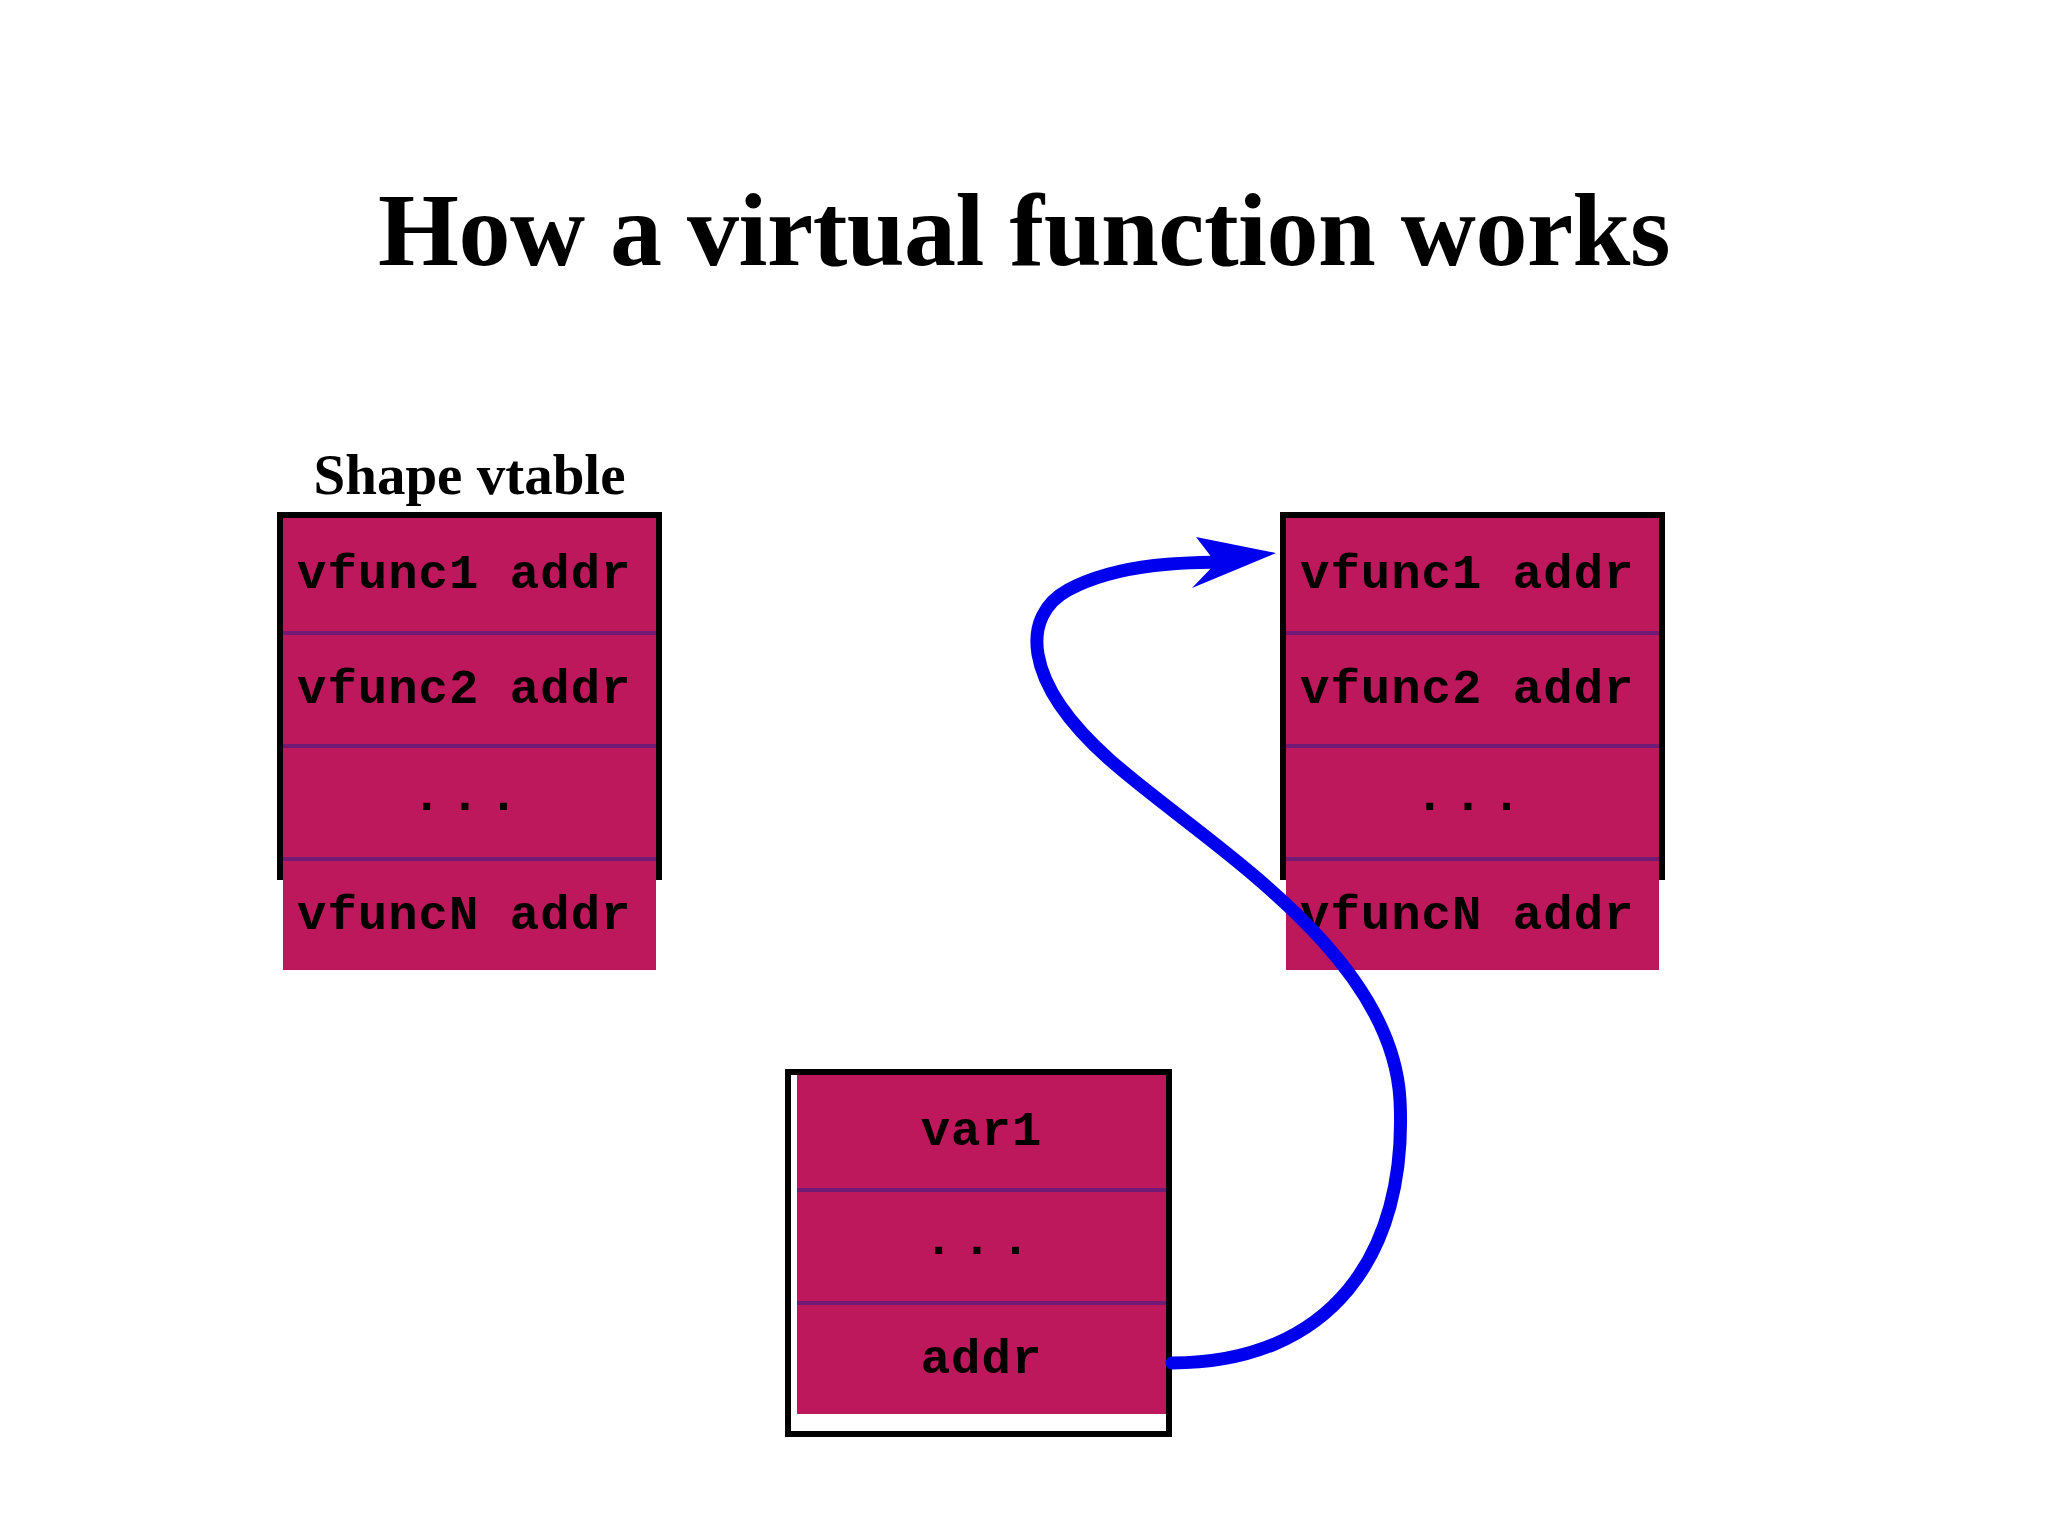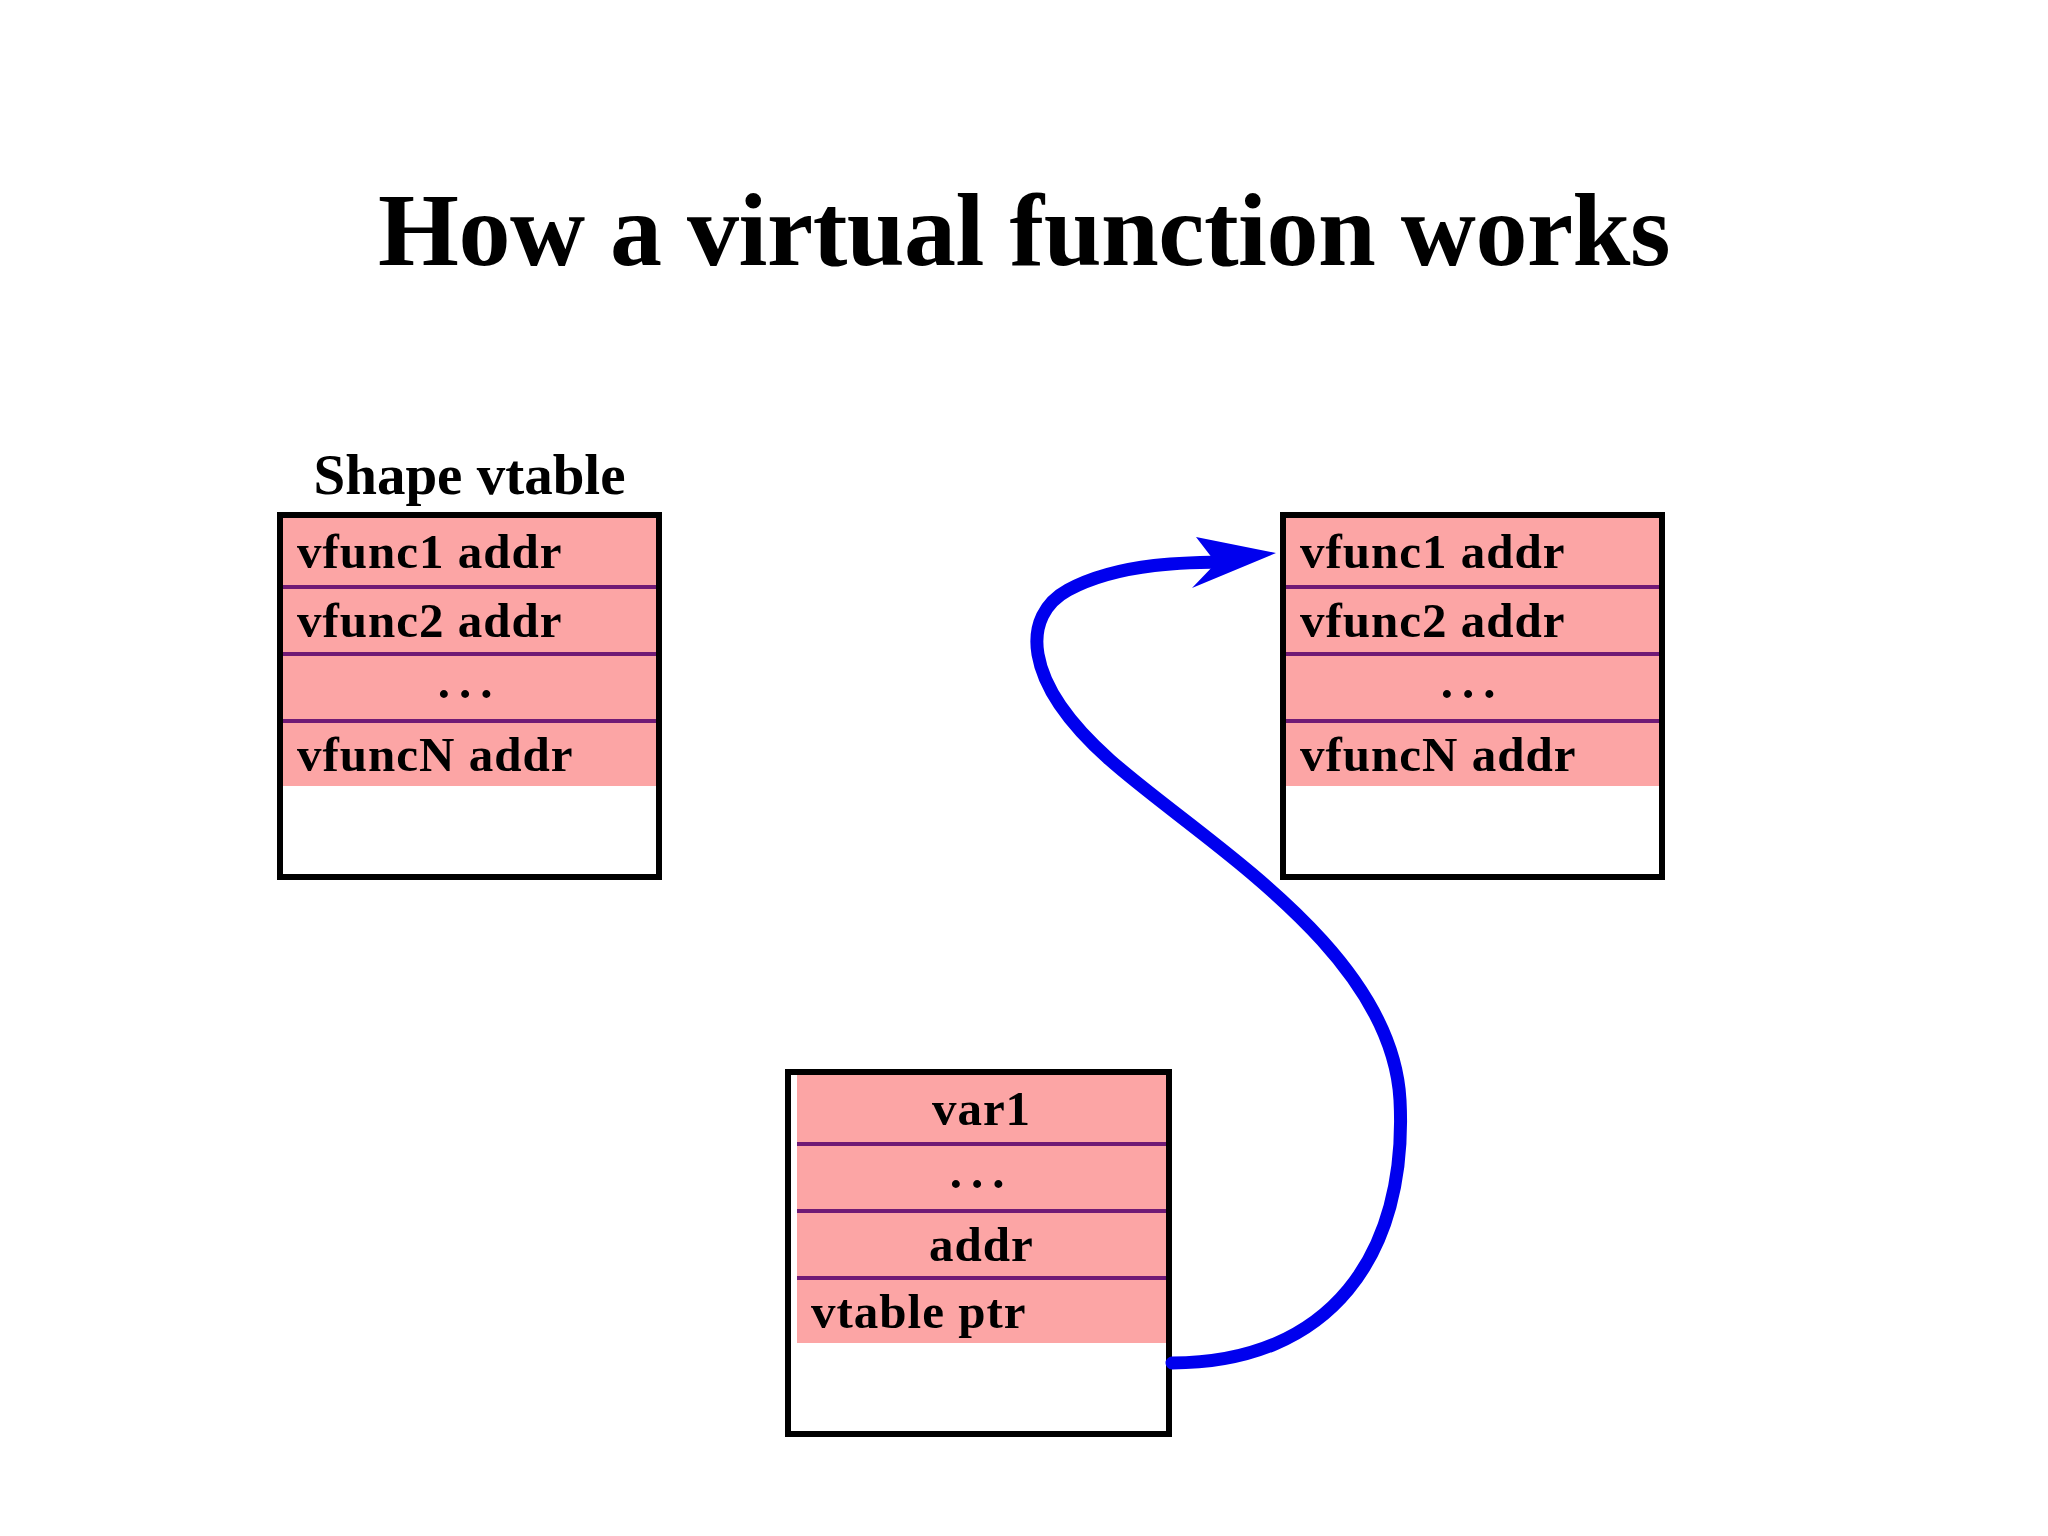--- a/index.html
+++ b/index.html
@@ -47,29 +47,29 @@
 
   
   .struct-box {
     position: absolute;
     box-sizing: border-box;
     border: 6px solid #000000;
     background: #ffffff;
   }
   .struct-row {
     box-sizing: border-box;
-    height: 67px;
+    height: 113px;
     display: flex;
     align-items: center;
-    font-family: Liberation Serif, serif;
+    font-family: Liberation Mono, monospace;
     font-weight: bold;
     font-size: 49px;
     letter-spacing: 1px;
     color: #000000;
-    background: #fca5a5;
+    background: #be185d;
     white-space: pre;
   }
   .struct-row + .struct-row {
     border-top: 4px solid #701a75;
   }
   .struct-row.align-left {
     justify-content: flex-start;
     padding-left: 14px;
   }
   .struct-row.align-center {
@@ -113,21 +113,20 @@
     <div class="struct-row align-left">vfunc2 addr</div>
     <div class="struct-row align-center ellipsis">...</div>
     <div class="struct-row align-left">vfuncN addr</div>
   </div>
 
 
   <div class="struct-box" style="left:785px; top:1069px; width:387px; height:368px;padding-left:6px;">
     <div class="struct-row align-center">var1</div>
     <div class="struct-row align-center ellipsis">...</div>
     <div class="struct-row align-center">addr</div>
-    <div class="struct-row align-left">vtable ptr</div>
   </div>
 
   <svg id="arrow-layer" viewBox="0 0 2048 1536">
     <path id="arrow-path" d="M 1172 1363
              C 1330 1363, 1408 1255, 1400 1100
              C 1392 950, 1200 840, 1110 760
              C 1020 680, 1022 615, 1068 590
              C 1120 562, 1190 562, 1236 562" fill="none" stroke="#0000ee" stroke-width="13" stroke-linecap="round"></path>
     <polygon id="arrow-head" points="1276,553 1196,537 1216,563 1192,588" fill="#0000ee"></polygon>
   </svg>

